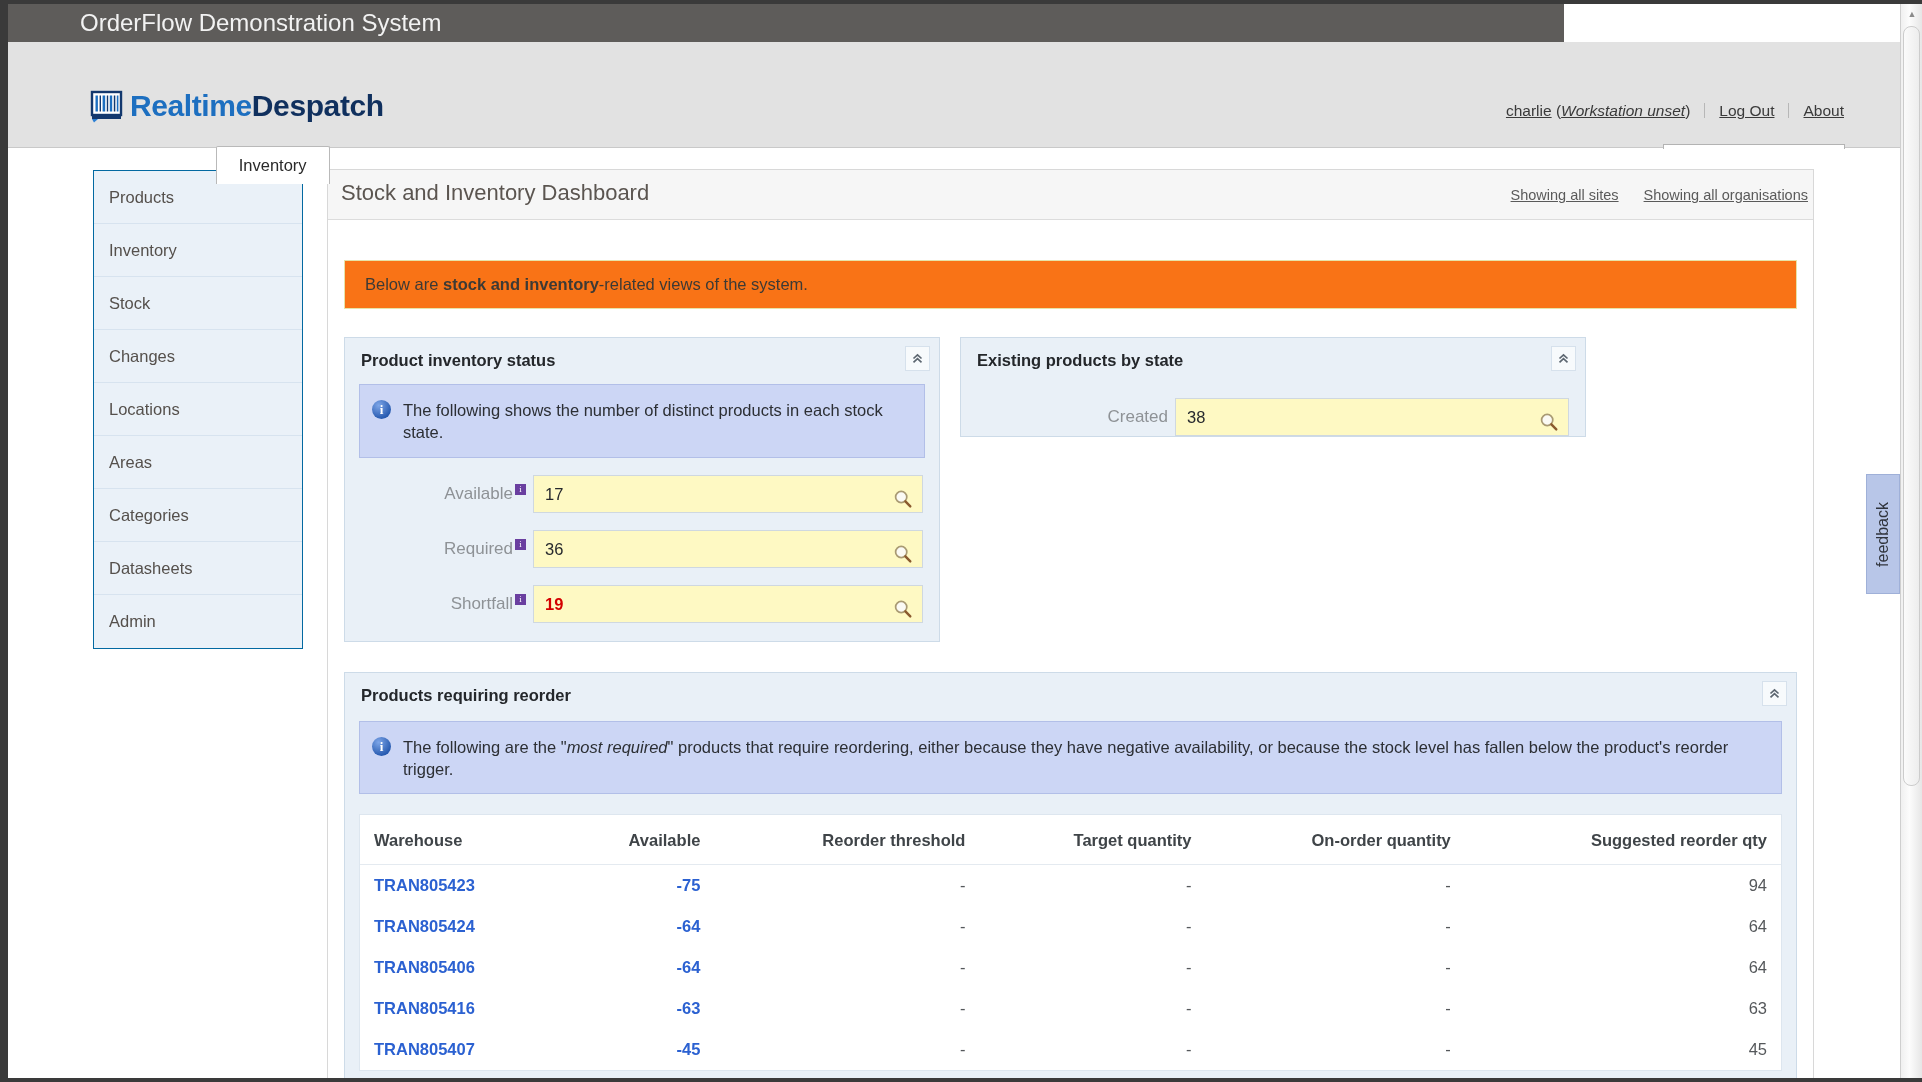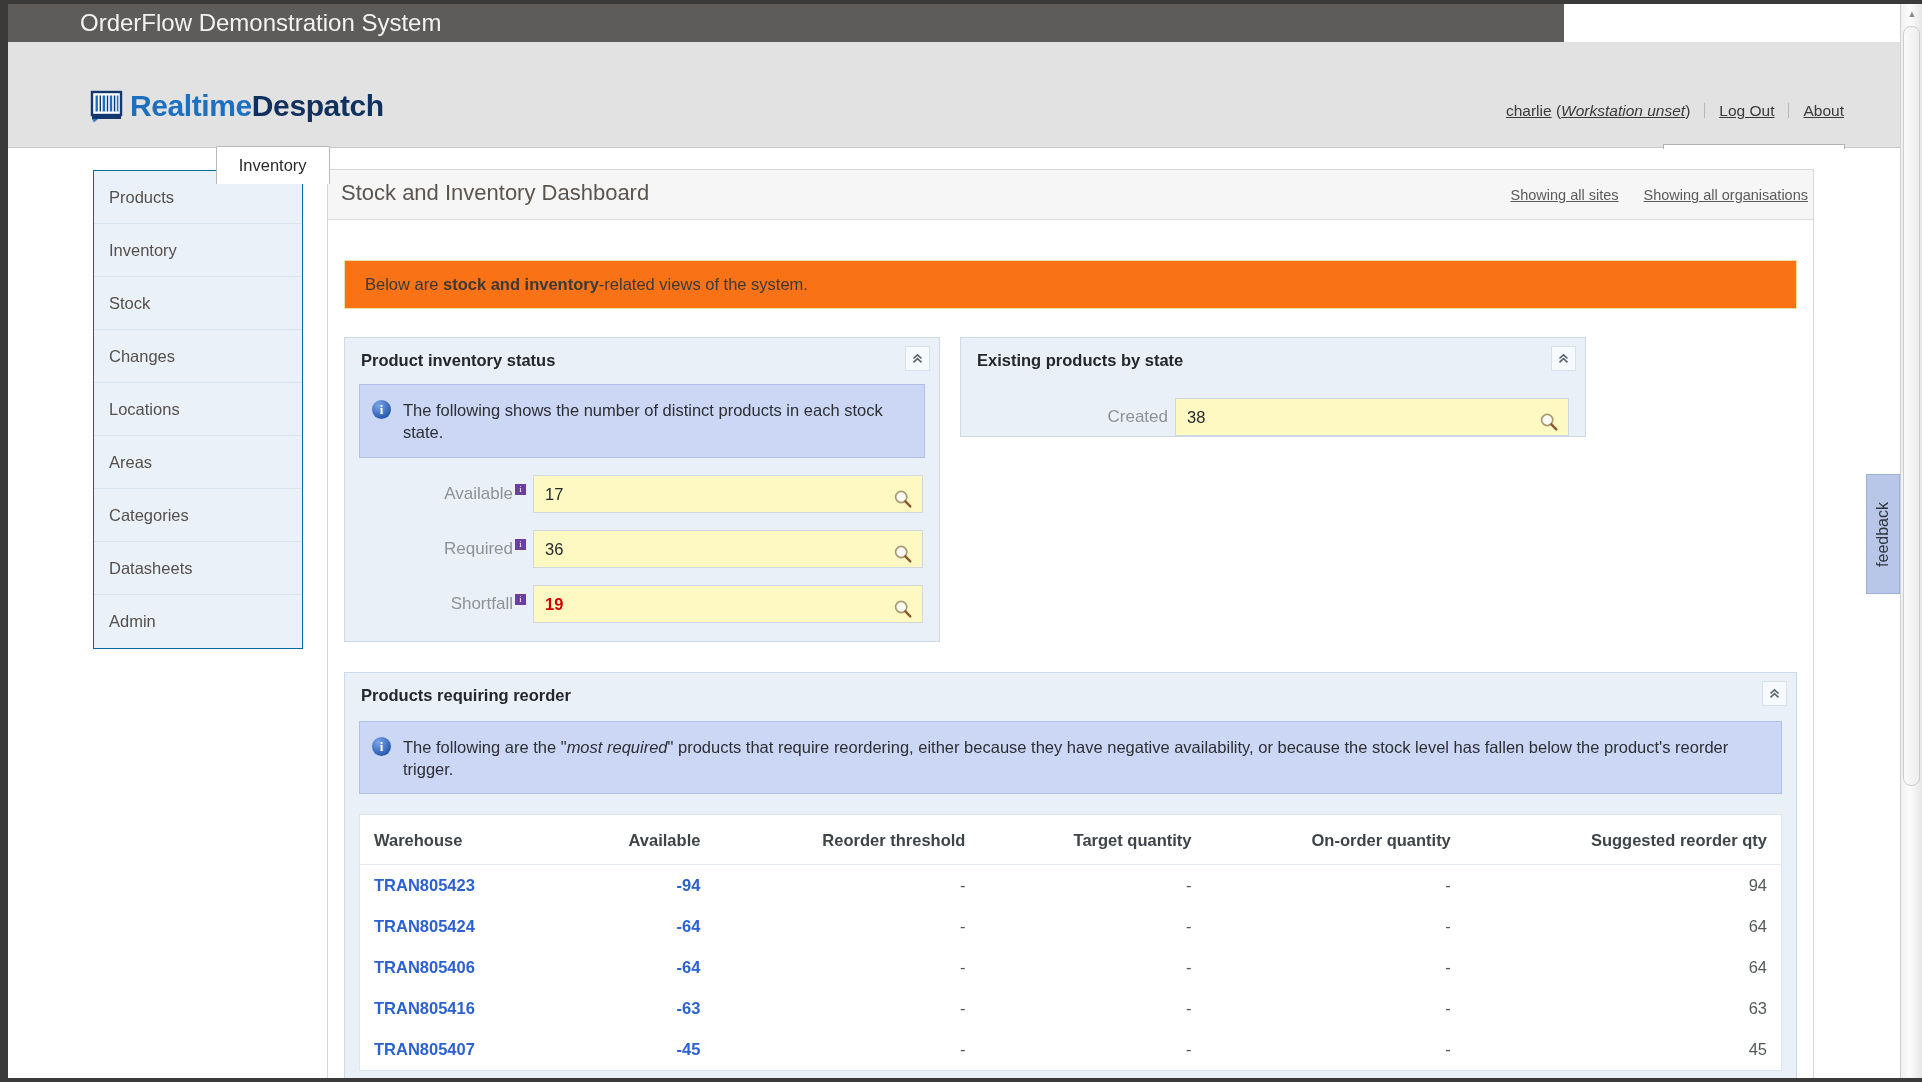--- a/index.html
+++ b/index.html
@@ -579,21 +579,21 @@
                   <th>Available</th>
                   <th>Reorder threshold</th>
                   <th>Target quantity</th>
                   <th>On-order quantity</th>
                   <th>Suggested reorder qty</th>
                 </tr>
             </thead>
             <tbody id="reorder-body">
                 <tr>
                   <td class="ref"><a href="#">TRAN805423</a></td>
-                  <td class="avail">-94</td>
+                  <td class="avail">-75</td>
                   <td>-</td>
                   <td>-</td>
                   <td>-</td>
                   <td>94</td>
                 </tr>
                 <tr>
                   <td class="ref"><a href="#">TRAN805424</a></td>
                   <td class="avail">-64</td>
                   <td>-</td>
                   <td>-</td>

